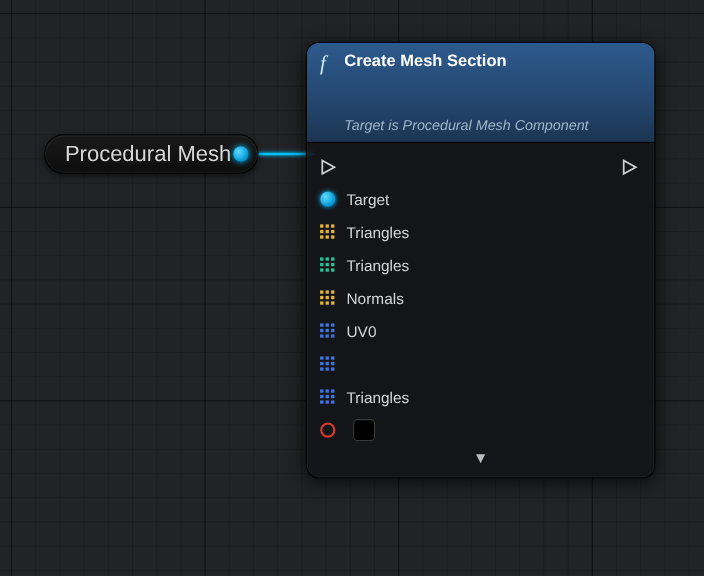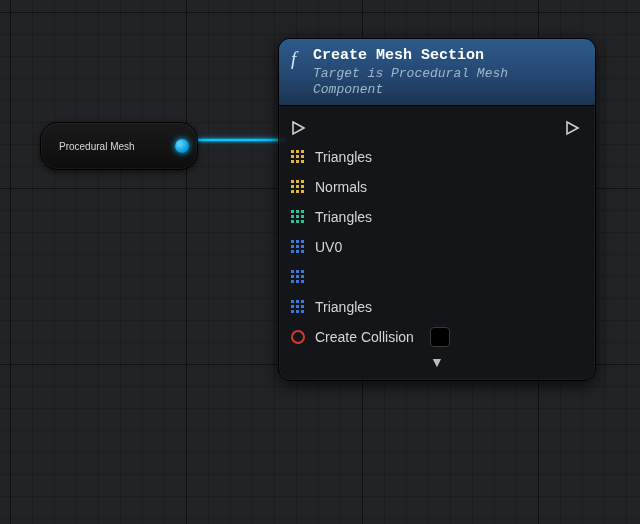--- a/index.html
+++ b/index.html
@@ -11,25 +11,25 @@
       linear-gradient(to right, rgba(0,0,0,0.45) 1px, transparent 1px),
       linear-gradient(to bottom, rgba(0,0,0,0.45) 1px, transparent 1px),
       linear-gradient(to right, rgba(0,0,0,0.18) 1px, transparent 1px),
       linear-gradient(to bottom, rgba(0,0,0,0.18) 1px, transparent 1px);
     background-size: 176px 176px, 176px 176px, 22px 22px, 22px 22px;
     background-position: 10px 12px, 10px 12px, 10px 12px, 10px 12px;
   }
   
   .pill{
     position:absolute;left:40px;top:122px;
-    min-width:158px;height:48px;
+    min-width:158px;height:36px;
     background:linear-gradient(#1a1a1a,#0d0d0d);
     border:1px solid #000;border-radius:18px;
     box-shadow:0 0 0 1px rgba(255,255,255,0.05) inset, 0 2px 6px rgba(0,0,0,0.6);
-    display:flex;align-items:center;color:#d8d8d8;font-size:10px;
+    display:flex;align-items:center;color:#d8d8d8;font-size:20px;
     padding:0 24px 0 18px;box-sizing:border-box;
   }
   .pill .out-port{
     position:absolute;right:8px;top:50%;transform:translateY(-50%);
     width:14px;height:14px;border-radius:50%;
     background:radial-gradient(circle at 35% 35%, #5edbff, #0094d6 70%);
     box-shadow:0 0 6px #00c3ff;
   }
   
   .wire{position:absolute;left:196px;top:134px;width:90px;height:12px;pointer-events:none;}
@@ -46,23 +46,23 @@
   .node-header{
     background:linear-gradient(#2d5a8c,#24466e 60%,#1b3552);
     padding:8px 12px 7px 12px;
     border-bottom:1px solid #000;
     display:flex;align-items:flex-start;gap:8px;
   }
   .node-header .fx{
     font-style:italic;font-family:"Georgia",serif;font-size:19px;
     color:#cfeaff;line-height:1;margin-top:2px;width:14px;flex:none;
   }
-  .node-header .titles{display:flex;flex-direction:column;line-height:1.25;font-family:Liberation Mono, monospace;}
+  .node-header .titles{display:flex;flex-direction:column;line-height:1.25;}
   .node-header .title{color:#fff;font-weight:600;font-size:15px;}
-  .node-header .subtitle{color:#9fb7cc;font-style:italic;font-size:13px;}
+  .node-header .subtitle{color:#9fb7cc;font-style:italic;font-size:13px;margin-top:40px;}
   .node-body{position:relative;padding:8px 12px 4px 12px;}
   .row{display:flex;align-items:center;height:30px;gap:10px;position:relative;}
   .row.exec-row{height:28px;justify-content:space-between;padding-right:2px;}
   
   .exec-pin{width:16px;height:16px;display:inline-block;}
   .exec-pin svg{display:block;}
   
   .pin{width:14px;height:14px;flex:none;display:inline-block;border-radius:50%;box-sizing:border-box;}
   .pin.obj{background:radial-gradient(circle at 35% 35%, #5edbff, #0094d6 70%);box-shadow:0 0 5px #00c3ff;}
   .pin.int{border:2px solid #1fc993;background:transparent;}
@@ -117,114 +117,117 @@
               <path d="M2 2 L13 8 L2 14 Z" fill="none" stroke="#cfcfcf" stroke-width="1.6"></path>
             </svg>
         </span>
         <span class="exec-pin">
           <svg width="16" height="16" viewBox="0 0 16 16">
               <path d="M2 2 L13 8 L2 14 Z" fill="none" stroke="#cfcfcf" stroke-width="1.6"></path>
             </svg>
         </span>
       </div>
 
+      <div class="row">
+        <span class="pin obj"></span>
+        <span class="label">Target</span>
+      </div>
 
 
       <div class="row">
         <span class="pin arr gold">
             <span></span>
             <span></span>
             <span></span>
             <span></span>
             <span></span>
             <span></span>
             <span></span>
             <span></span>
             <span></span>
           </span>
         <span class="label">Triangles</span>
       </div>
 
       <div class="row">
+        <span class="pin arr teal">
+            <span></span>
+            <span></span>
+            <span></span>
+            <span></span>
+            <span></span>
+            <span></span>
+            <span></span>
+            <span></span>
+            <span></span>
+          </span>
+        <span class="label">Triangles</span>
+      </div>
+
+      <div class="row">
         <span class="pin arr gold">
             <span></span>
             <span></span>
             <span></span>
             <span></span>
             <span></span>
             <span></span>
             <span></span>
             <span></span>
             <span></span>
           </span>
         <span class="label">Normals</span>
       </div>
 
       <div class="row">
-        <span class="pin arr teal">
+        <span class="pin arr blue">
+            <span></span>
+            <span></span>
+            <span></span>
+            <span></span>
+            <span></span>
+            <span></span>
+            <span></span>
+            <span></span>
+            <span></span>
+          </span>
+        <span class="label">UV0</span>
+      </div>
+
+      <div class="row">
+        <span class="pin arr blue">
+            <span></span>
+            <span></span>
+            <span></span>
+            <span></span>
+            <span></span>
+            <span></span>
+            <span></span>
+            <span></span>
+            <span></span>
+          </span>
+      </div>
+
+      <div class="row">
+        <span class="pin arr blue">
             <span></span>
             <span></span>
             <span></span>
             <span></span>
             <span></span>
             <span></span>
             <span></span>
             <span></span>
             <span></span>
           </span>
         <span class="label">Triangles</span>
       </div>
 
       <div class="row">
-        <span class="pin arr blue">
-            <span></span>
-            <span></span>
-            <span></span>
-            <span></span>
-            <span></span>
-            <span></span>
-            <span></span>
-            <span></span>
-            <span></span>
-          </span>
-        <span class="label">UV0</span>
-      </div>
-
-      <div class="row">
-        <span class="pin arr blue">
-            <span></span>
-            <span></span>
-            <span></span>
-            <span></span>
-            <span></span>
-            <span></span>
-            <span></span>
-            <span></span>
-            <span></span>
-          </span>
-      </div>
-
-      <div class="row">
-        <span class="pin arr blue">
-            <span></span>
-            <span></span>
-            <span></span>
-            <span></span>
-            <span></span>
-            <span></span>
-            <span></span>
-            <span></span>
-            <span></span>
-          </span>
-        <span class="label">Triangles</span>
-      </div>
-
-      <div class="row">
         <span class="pin bool"></span>
-        <span class="label">Create Collision</span>
         <span class="checkbox"></span>
       </div>
 
       <div class="expand">
         <span>▼</span>
       </div>
 
     </div>
   </div>
 

